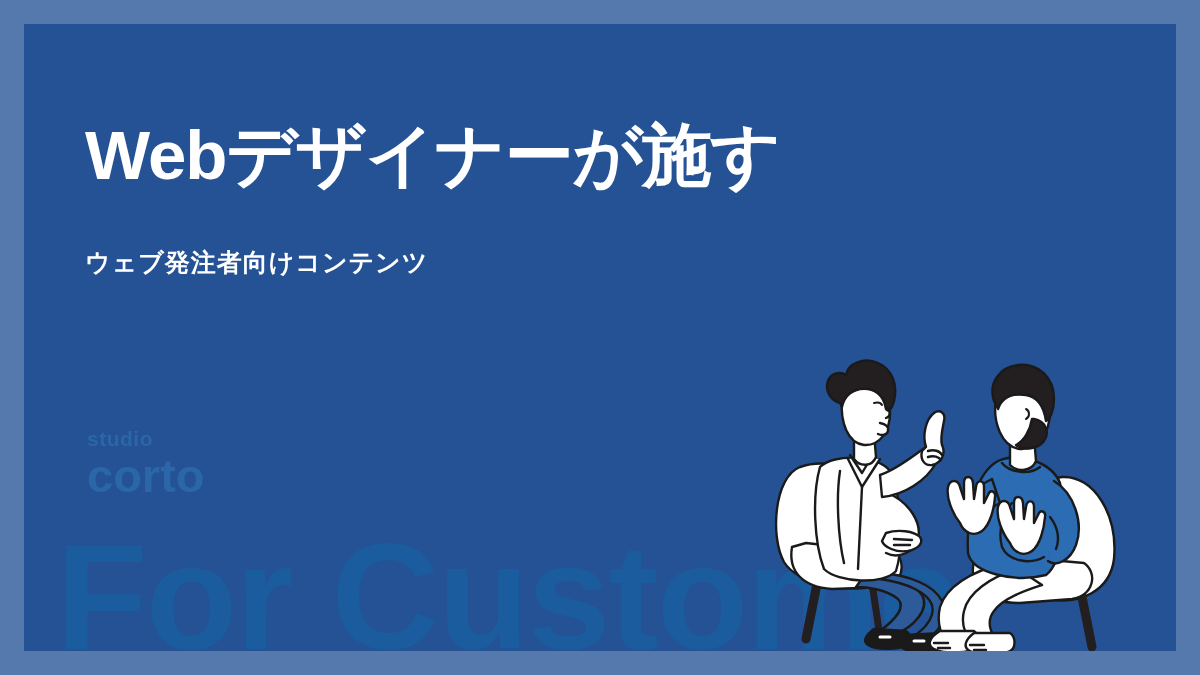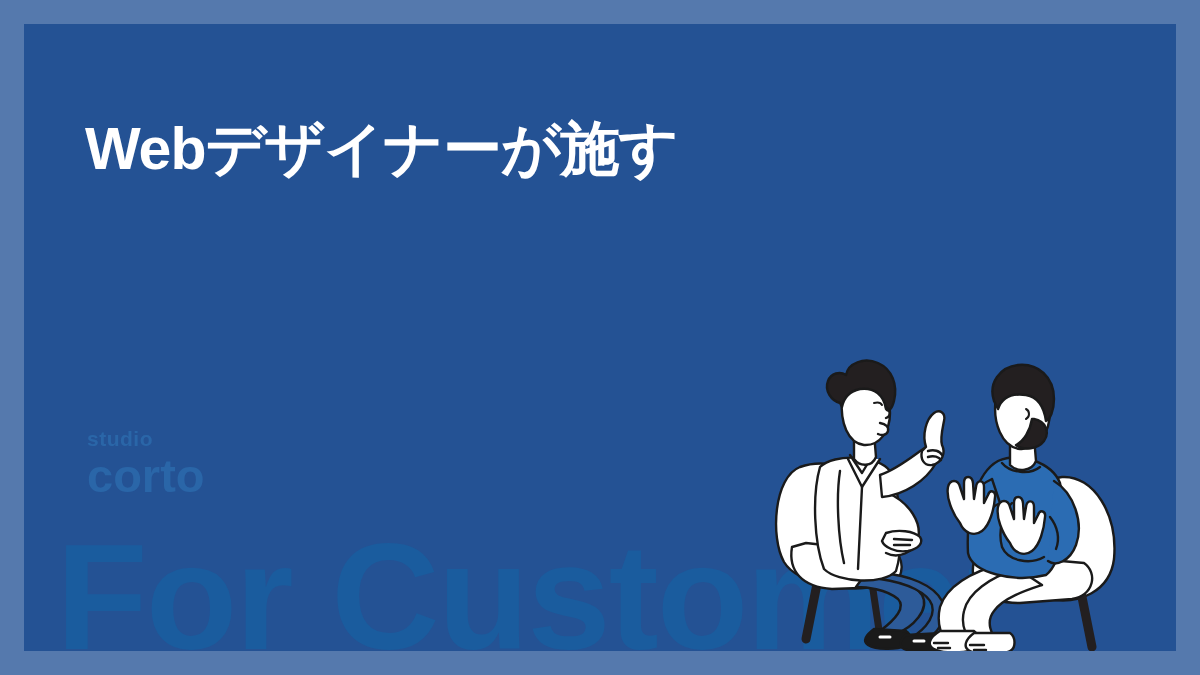--- a/index.html
+++ b/index.html
@@ -46,21 +46,21 @@
 
   
   #textblock{
     position:absolute;
     left:61px;
     top:86px;
     width:700px;
   }
   #title{
     color:#ffffff;
-    font-size:59px;
+    font-size:69px;
     font-weight:700;
     line-height:1.33;
     letter-spacing:-1px;
     white-space:nowrap;
   }
   #title .line{ display:block; }
   #subtitle{
     margin-top:44px;
     color:#ffffff;
     font-size:25px;
@@ -259,20 +259,21 @@
             <path d="M264 62 c 4 2, 4 8, 0 10" stroke-width="2"></path>
           </g>
         </g>
       </svg>
     </div>
 
     <div id="textblock">
       <h1 id="title">
         <span class="line">Webデザイナーが施す</span>
       </h1>
+      <div id="subtitle">ウェブ発注者向けコンテンツ</div>
     </div>
 
     <div id="logo">
       <span id="logo-studio">studio</span>
       <span id="logo-corto">corto</span>
     </div>
 
   </div>
 </div>
 

